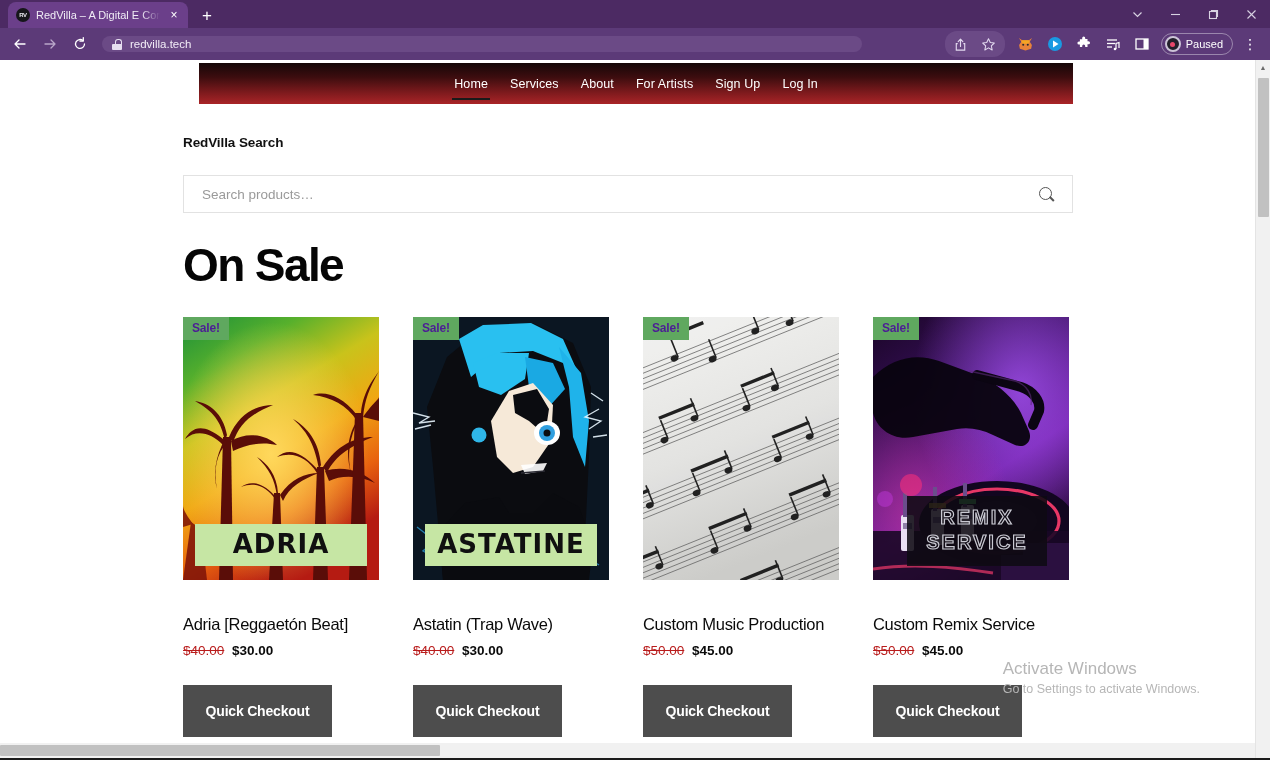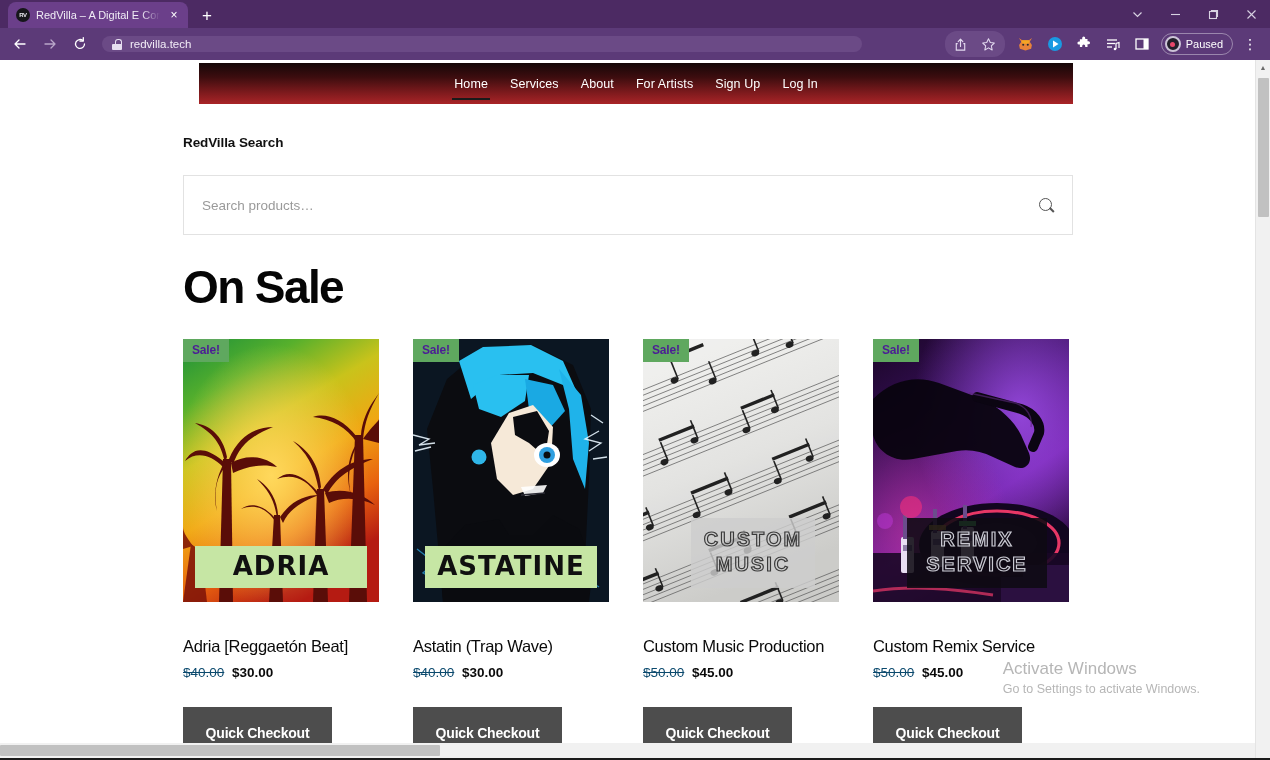--- a/index.html
+++ b/index.html
@@ -116,21 +116,21 @@
   }
   .navitem.active::after {
     content: ""; position: absolute; left: 9px; right: 9px; bottom: 4px;
     height: 2px; background: #1a1a1a;
   }
 
   .searchlabel {
     font-size: 13.5px; font-weight: bold; color: #111; margin-top: 31px; letter-spacing: -0.1px;
   }
   .searchbox {
-    margin-top: 25px; height: 60px; border: 1px solid #e2e2e2; background: #fff;
+    margin-top: 25px; height: 38px; border: 1px solid #e2e2e2; background: #fff;
     display: flex; align-items: center; padding: 0 18px; gap: 8px;
   }
   .searchbox input {
     flex: 1 1 auto; border: none; outline: none; font-size: 13.5px; color: #333;
     font-family: "Liberation Sans", sans-serif; background: transparent;
   }
   .searchbox input::placeholder { color: #9a9a9a; }
   .search-mag {
     width: 15px; height: 15px; position: relative; flex: 0 0 15px;
   }
@@ -182,21 +182,21 @@
     -webkit-text-stroke: 1.2px #c9c9d2;
     margin: 0 22px 0 34px; padding: 9px 0 11px; font-size: 20px;
     letter-spacing: 2px; line-height: 1.25;
   }
 
   .ptitle {
     font-size: 16.5px; font-weight: normal; color: #0a0a0a; margin-top: 34px;
     line-height: 1.32; letter-spacing: -0.3px;
   }
   .pprice { margin-top: 7px; font-size: 13.5px; }
-  .pprice .old { color: #0c4a6e; text-decoration: line-through; margin-right: 4px; }
+  .pprice .old { color: #b91c1c; text-decoration: line-through; margin-right: 4px; }
   .pprice .new { color: #0a0a0a; font-weight: bold; }
   .qbtn {
     display: block; margin-top: 27px; width: 149px; height: 52px;
     background: #4d4d4d; color: #ffffff; border: none;
     font-size: 14px; font-weight: bold; font-family: "Liberation Sans", sans-serif;
     letter-spacing: -0.2px; cursor: pointer;
   }
   .card:nth-child(4) .qbtn { margin-left: 0; }
 
   
@@ -601,21 +601,20 @@
                     <ellipse cx="45" cy="276" rx="4" ry="3"></ellipse>
                       <rect x="48" y="256" width="1.6" height="20"></rect>
                     <ellipse cx="84" cy="268" rx="4" ry="3"></ellipse>
                       <rect x="87" y="248" width="1.6" height="20"></rect>
                     <rect x="48" y="252" width="41" height="3.4"></rect>
                   </g>
                 </g>
                 <rect width="196" height="263" fill="#ffffff" opacity="0.06"></rect>
               </svg>
               <span class="sale-badge">Sale!</span>
-              <div class="art-label greybox">CUSTOM MUSIC</div>
             </div>
             <div class="ptitle">Custom Music Production</div>
             <div class="pprice">
               <span class="old">$50.00</span>
               <span class="new">$45.00</span>
             </div>
             <button class="qbtn">Quick Checkout</button>
           </div>
 
           <div class="card">

